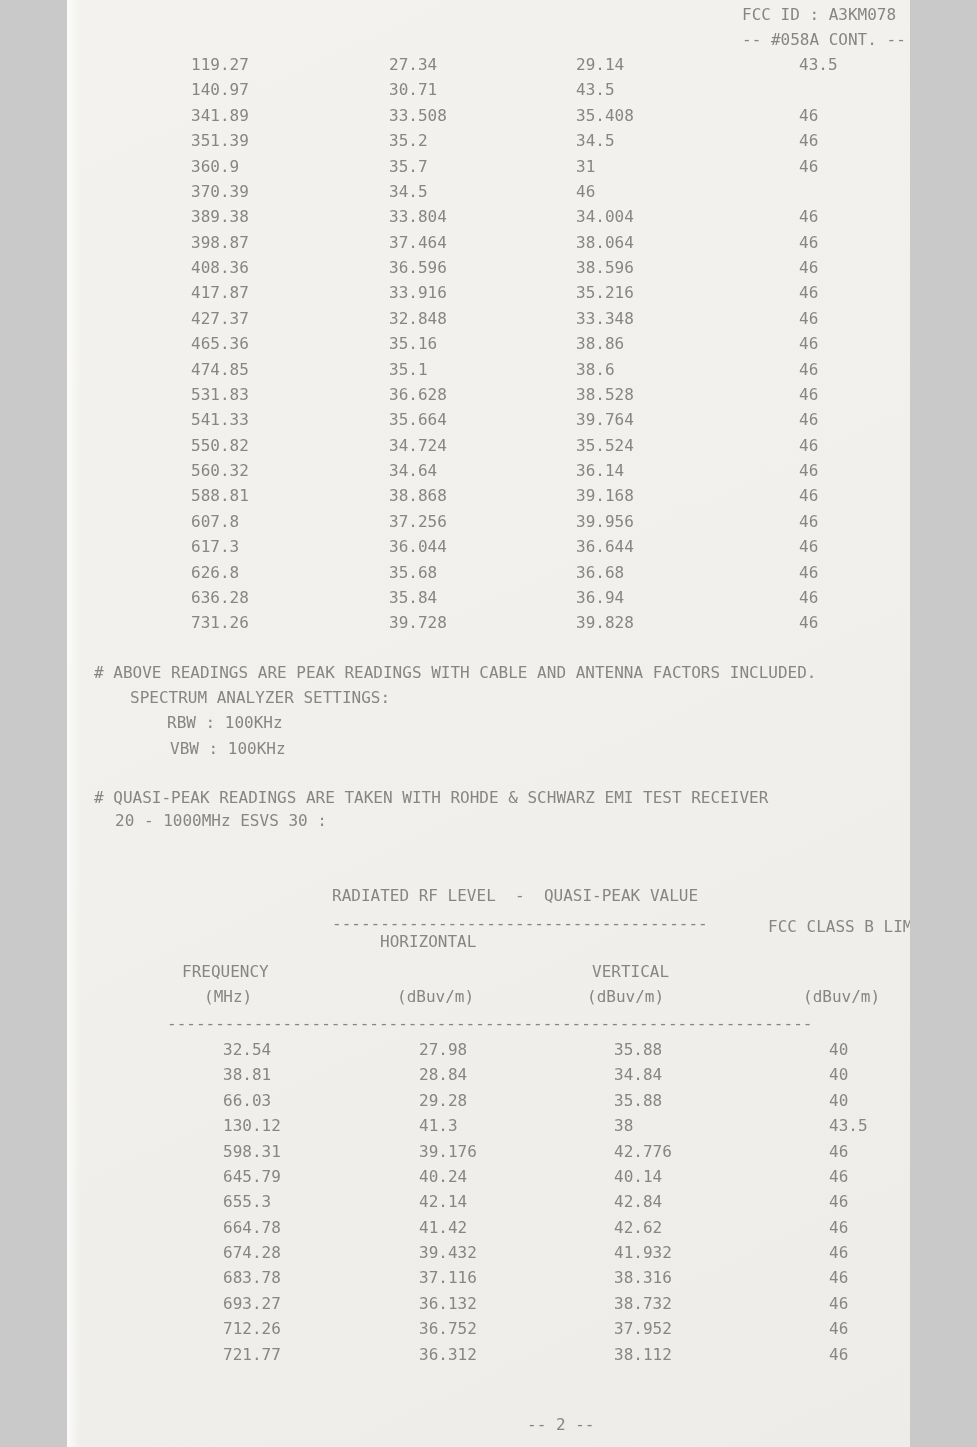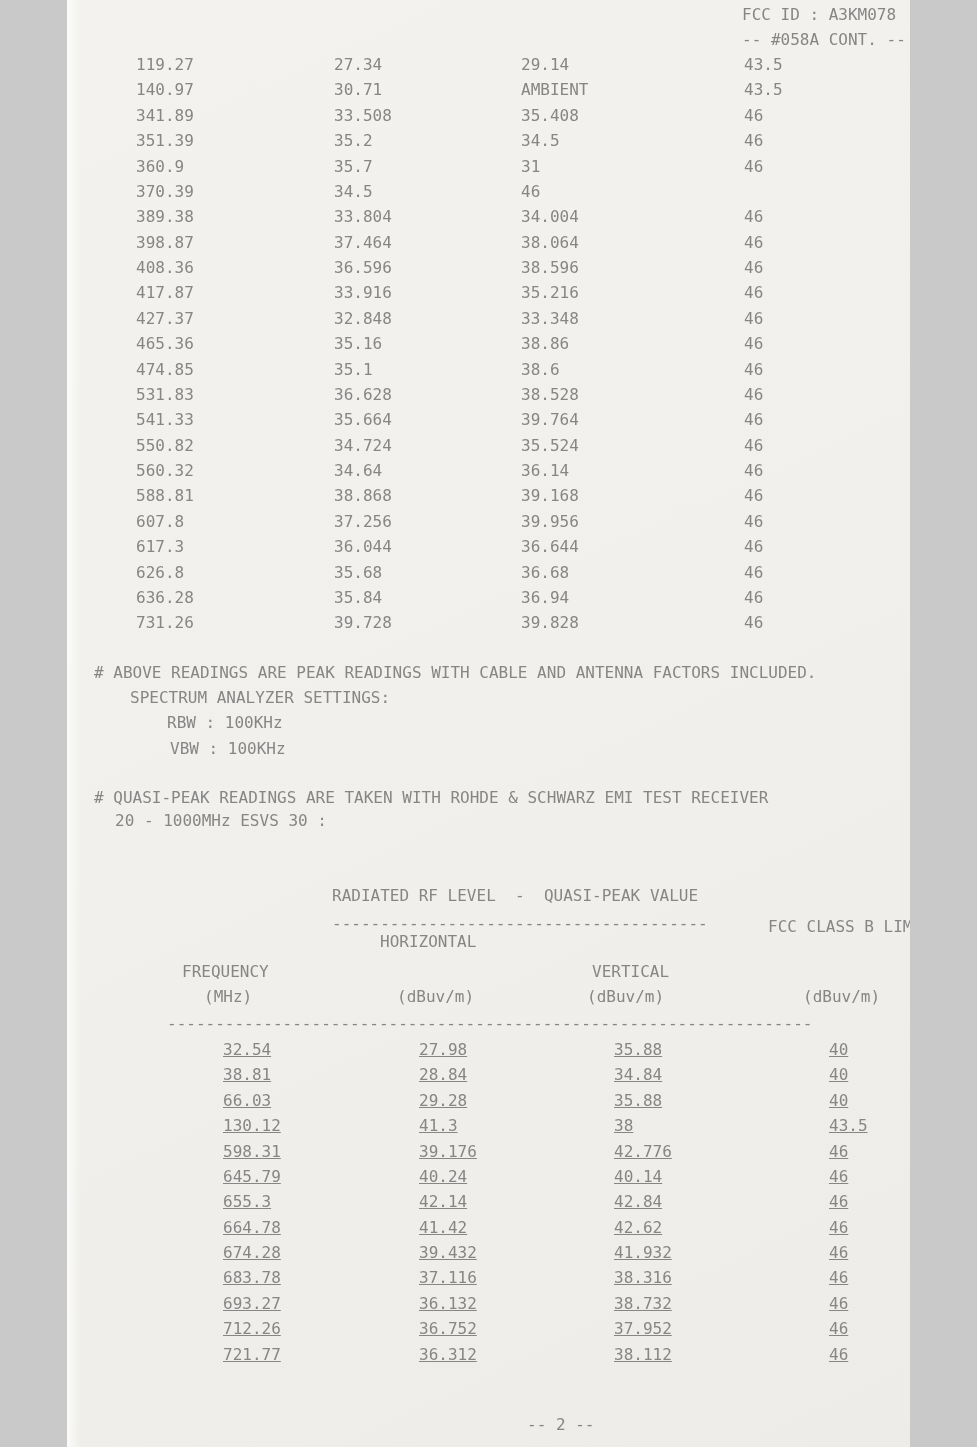--- a/index.html
+++ b/index.html
@@ -18,22 +18,22 @@
     content:"";
     position:absolute; left:0; top:0; bottom:0; width:14px;
     background: linear-gradient(90deg, #fbfbf9, rgba(251,251,249,0));
     pointer-events:none;
   }
   .line { position: absolute; white-space: pre; line-height: 25.4px; }
   .tbl  { position: absolute; left: 0; right: 0; }
   .t1   { top: 52px; }
   .t2   { top: 1037px; }
   .trow { display: grid; line-height: 25.38px; }
-  .t1 .trow { grid-template-columns: 198px 187px 223px 1fr; padding-left: 69px; }
-  .t2 .trow { grid-template-columns: 196px 195px 215px 1fr; padding-left: 156px; text-decoration: underline; }
+  .t1 .trow { grid-template-columns: 198px 187px 223px 1fr; padding-left: 88px; margin-left: 36px; }
+  .t2 .trow { grid-template-columns: 196px 195px 215px 1fr; padding-left: 156px; }
   .tcell { white-space: pre; }
   .hdr { position: absolute; white-space: pre; line-height: 25.4px; }
 </style>
 </head>
 <body>
 
 <div class="page">
 
   <div class="line" style="left:675px; top:2px">FCC ID : A3KM078</div>
   <div class="line" style="left:675px; top:27px">-- #058A CONT. --</div>
@@ -41,21 +41,20 @@
   <div class="tbl t1">
       <div class="trow">
         <span class="tcell">119.27</span>
         <span class="tcell">27.34</span>
         <span class="tcell">29.14</span>
         <span class="tcell">43.5</span>
       </div>
       <div class="trow">
         <span class="tcell">140.97</span>
         <span class="tcell">30.71</span>
-        <span class="tcell">AMBIENT</span>
         <span class="tcell">43.5</span>
       </div>
       <div class="trow">
         <span class="tcell">341.89</span>
         <span class="tcell">33.508</span>
         <span class="tcell">35.408</span>
         <span class="tcell">46</span>
       </div>
       <div class="trow">
         <span class="tcell">351.39</span>

